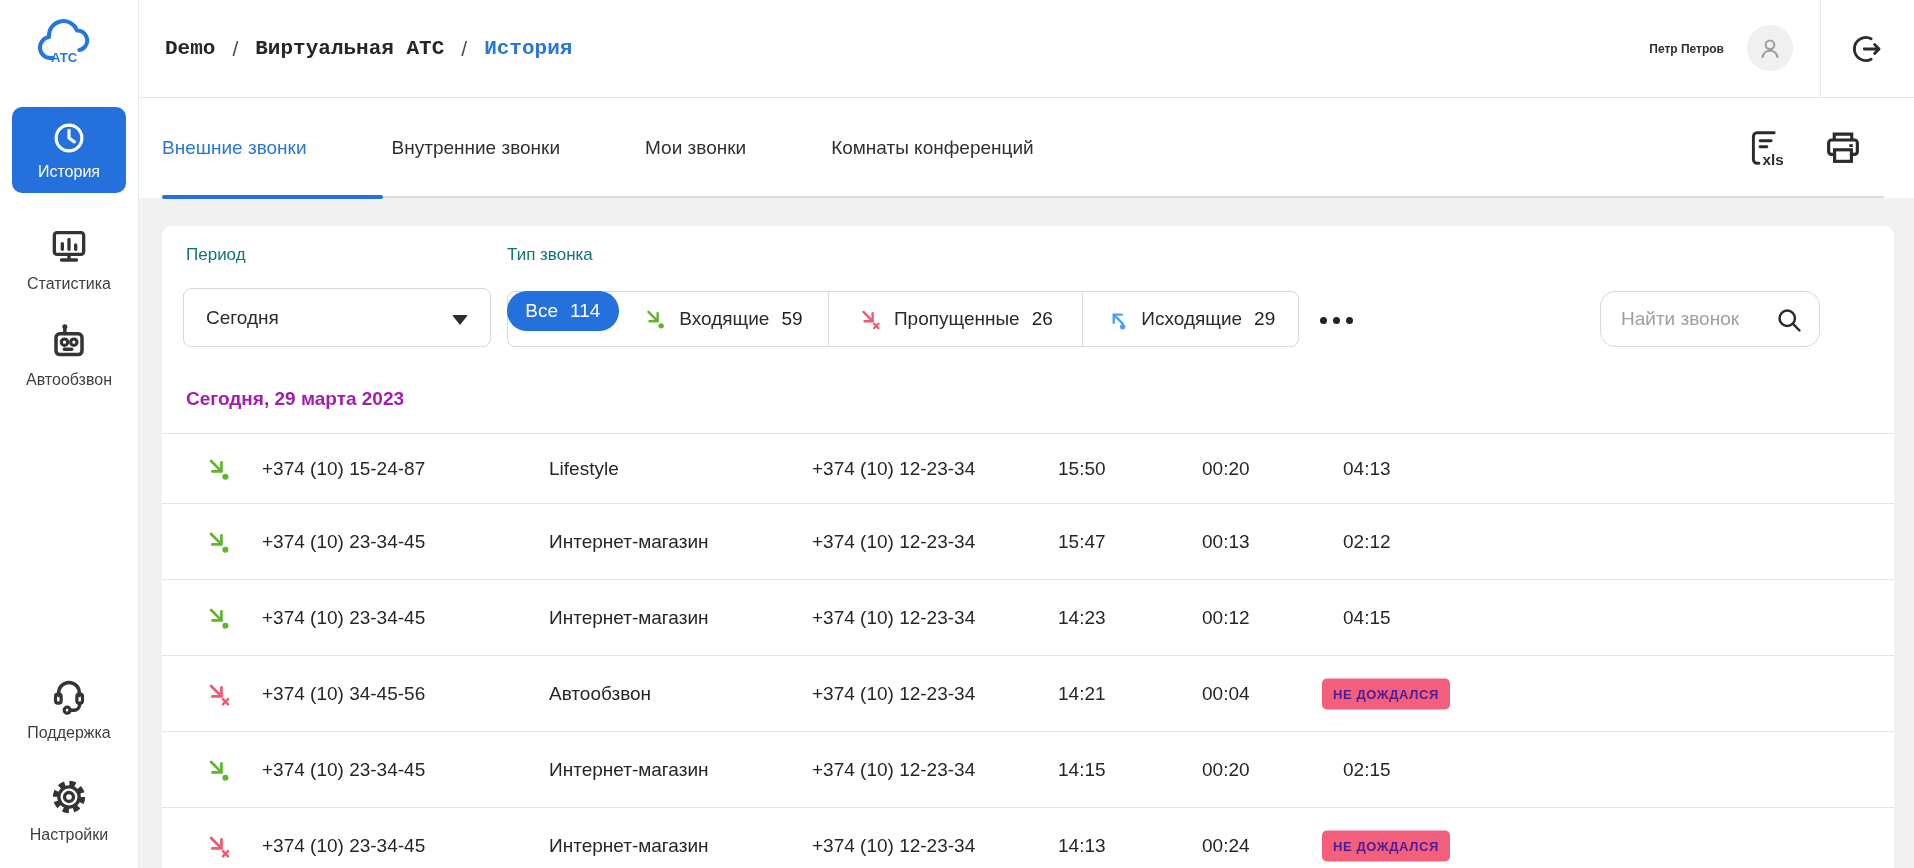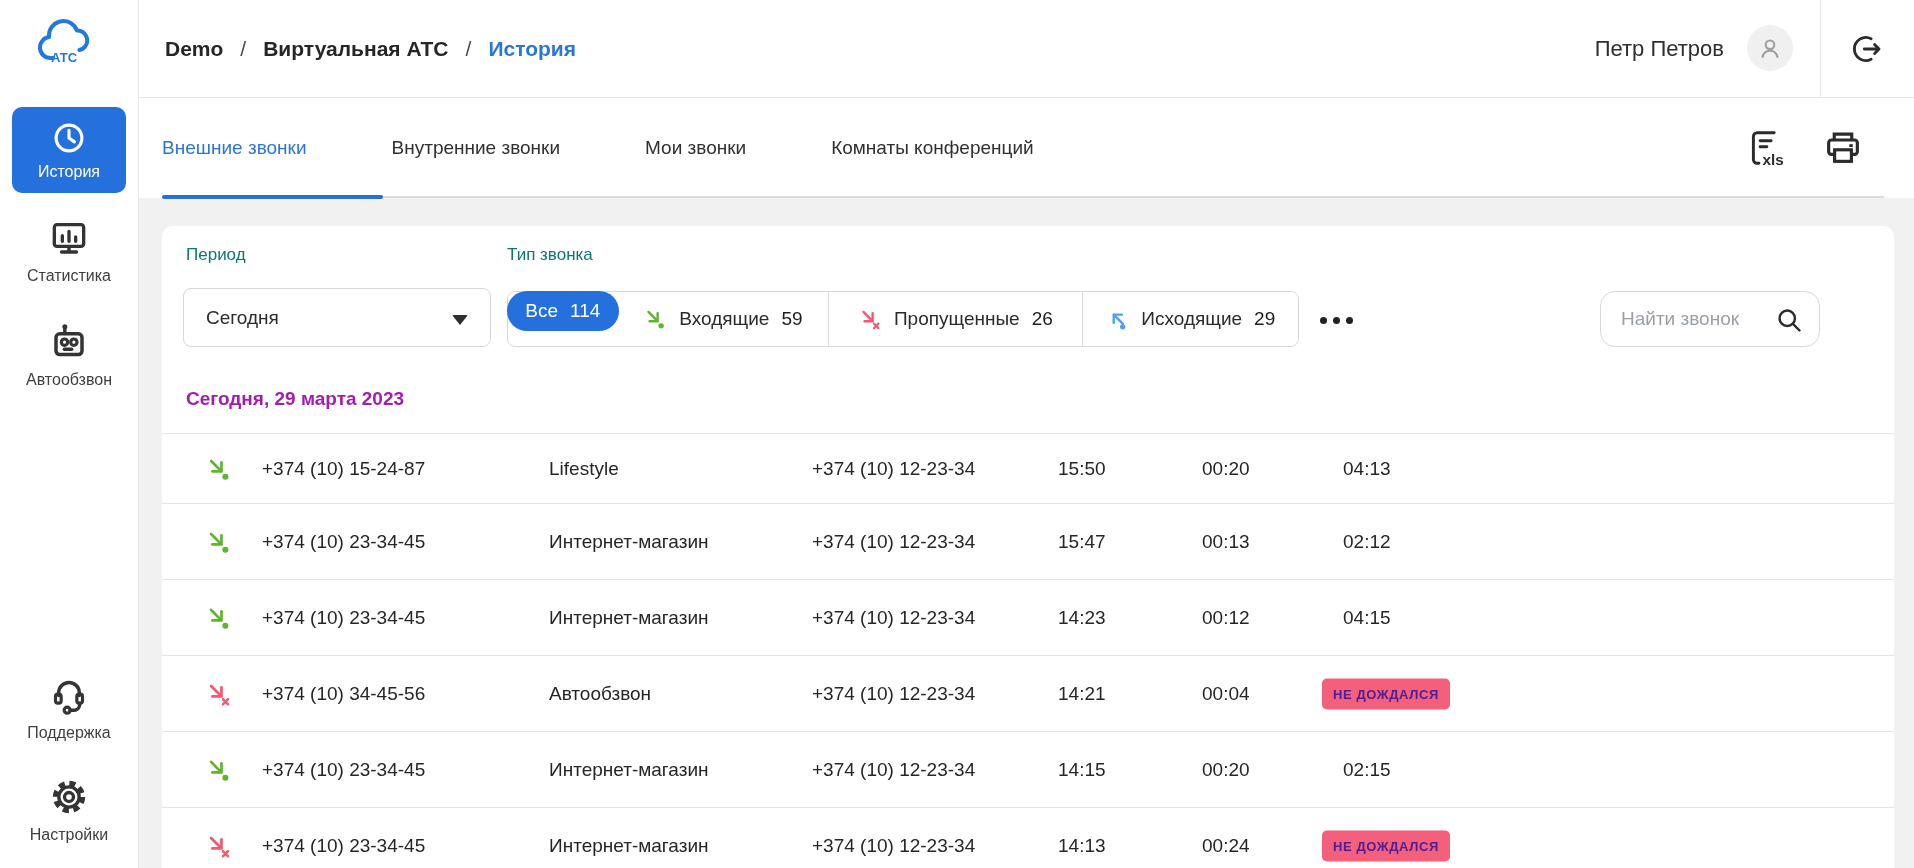--- a/index.html
+++ b/index.html
@@ -17,24 +17,24 @@
   .side-item.active{left:12px;width:114px;height:86px;background:#2470dd;border-radius:10px;
                     justify-content:center;}
   .side-item.active .lbl{color:#fff;margin-top:7px;}
 
   
   .header{position:absolute;left:138px;top:0;width:1776px;height:97px;background:#fff;
           border-bottom:1px solid #e7e7e9;}
   .breadcrumb{position:absolute;left:27px;top:0;height:97px;display:flex;align-items:center;
               font-size:21px;font-weight:700;color:#262626;}
   .breadcrumb .sep{margin:0 17px;font-weight:400;color:#4a4a4a;}
-  .breadcrumb .crumb{cursor:pointer;}
+  .breadcrumb .crumb{cursor:pointer;font-family:Liberation Mono, monospace;}
   .breadcrumb .crumb.current{color:#2b77d9;}
   .user-name{position:absolute;right:190px;top:0;height:97px;display:flex;align-items:center;
-             font-size:22px;color:#2e2e2e;}
+             font-size:12px;color:#2e2e2e;font-weight:bold;}
   .avatar{position:absolute;left:1609px;top:25px;width:46px;height:46px;border-radius:50%;
           background:#f0f0f1;display:flex;align-items:center;justify-content:center;cursor:pointer;}
   .header-divider{position:absolute;left:1682px;top:0;width:1px;height:97px;background:#e7e7e9;}
   .logout-btn{position:absolute;left:1712px;top:33px;width:32px;height:32px;cursor:pointer;}
 
   
   .tabbar{position:absolute;left:138px;top:98px;width:1776px;height:100px;background:#fff;}
   .tabs{position:absolute;left:24px;top:0;height:100px;display:flex;align-items:center;gap:9px;}
   .tab{font-size:19px;color:#303030;cursor:pointer;white-space:nowrap;}
   .tab.active{color:#2b77d9;}
@@ -115,21 +115,21 @@
   </div>
 
   <div class="side-item active" style="top:107px;">
     <svg width="36" height="36" viewBox="0 0 24 24">
       <circle cx="12" cy="12" r="8.6" fill="none" stroke="#fff" stroke-width="2.1"></circle>
       <path d="M12 6.8 V12 L15.6 14.6" fill="none" stroke="#fff" stroke-width="2.1" stroke-linecap="round" stroke-linejoin="round"></path>
     </svg>
     <span class="lbl">История</span>
   </div>
 
-  <div class="side-item" style="top:218px;">
+  <div class="side-item" style="top:226px;">
     <svg width="40" height="40" viewBox="0 0 24 24">
       <rect x="3.2" y="4" width="17.6" height="13" rx="1.6" fill="none" stroke="#343434" stroke-width="2"></rect>
       <path d="M12 17.2 V20 M7.5 20.4 H16.5" fill="none" stroke="#343434" stroke-width="2" stroke-linecap="round"></path>
       <path d="M8 14 V10.6 M12 14 V8 M16 14 V11.4" fill="none" stroke="#343434" stroke-width="2" stroke-linecap="round"></path>
     </svg>
     <span class="lbl">Статистика</span>
   </div>
 
   <div class="side-item" style="top:320px;">
     <svg width="40" height="42" viewBox="0 0 24 25">

